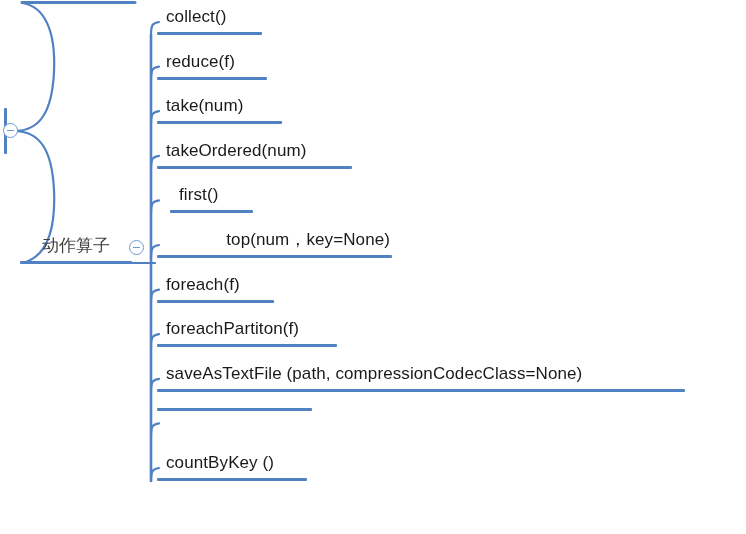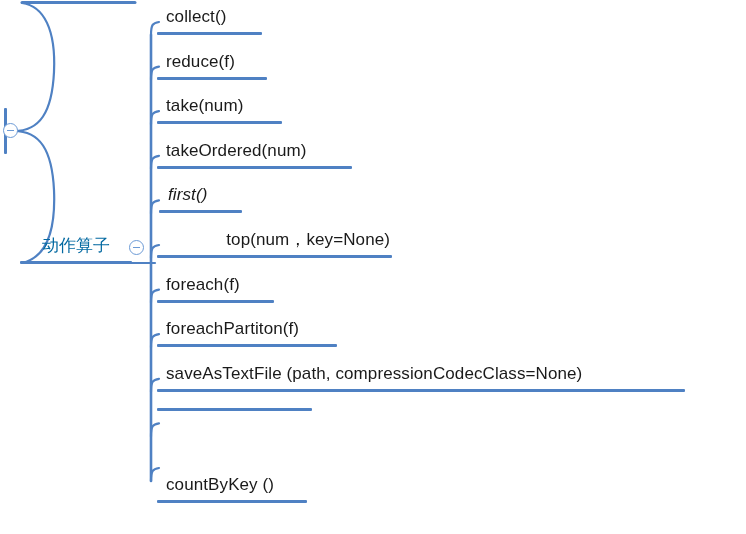--- a/index.html
+++ b/index.html
@@ -49,21 +49,21 @@
 
   
   .branch {
     position: absolute;
     white-space: nowrap;
   }
   .branch .branch-label {
     display: block;
     font-size: 17px;
     line-height: 24px;
-    color: #0369a1;
+    color: #404040;
     text-align: center;
     padding: 0 6px;
     font-family: "DejaVu Sans", "Liberation Sans", sans-serif;
   }
   .branch .branch-underline {
     display: block;
     height: 3px;
     background: #4f81c3;
     border-radius: 1px;
     margin-top: 4px;
@@ -156,21 +156,21 @@
         <span class="leaf-underline" style="width: 110px; background: rgb(79, 129, 195);"></span>
       </div>
       <div class="leaf" style="left: 157px; top: 93.2px;">
         <span class="leaf-label" style="padding-left: 9px;">take(num)</span>
         <span class="leaf-underline" style="width: 125px; background: rgb(79, 129, 195);"></span>
       </div>
       <div class="leaf" style="left: 157px; top: 137.8px;">
         <span class="leaf-label" style="padding-left: 9px;">takeOrdered(num)</span>
         <span class="leaf-underline" style="width: 195px; background: rgb(79, 129, 195);"></span>
       </div>
-      <div class="leaf" style="left: 159px; top: 182.4px; font-style: italic;">
+      <div class="leaf" style="left: 170px; top: 182.4px;">
         <span class="leaf-label" style="padding-left: 9px;">first()</span>
         <span class="leaf-underline" style="width: 83px; background: rgb(79, 129, 195);"></span>
       </div>
       <div class="leaf" style="left: 157px; top: 227px;">
         <span class="leaf-label" style="padding-left: 9px; text-align: right;">top(num，key=None)</span>
         <span class="leaf-underline" style="width: 235px; background: rgb(79, 129, 195);"></span>
       </div>
       <div class="leaf" style="left: 157px; top: 271.6px;">
         <span class="leaf-label" style="padding-left: 9px;">foreach(f)</span>
         <span class="leaf-underline" style="width: 117px; background: rgb(79, 129, 195);"></span>
@@ -179,19 +179,19 @@
         <span class="leaf-label" style="padding-left: 9px;">foreachPartiton(f)</span>
         <span class="leaf-underline" style="width: 180px; background: rgb(79, 129, 195);"></span>
       </div>
       <div class="leaf" style="left: 157px; top: 360.8px;">
         <span class="leaf-label" style="padding-left: 9px;">saveAsTextFile (path, compressionCodecClass=None)</span>
         <span class="leaf-underline" style="width: 528px; background: rgb(79, 129, 195);"></span>
       </div>
       <div class="leaf" style="left: 157px; top: 405.4px;">
         <span class="leaf-underline" style="width: 155px; background: rgb(79, 129, 195);"></span>
       </div>
-      <div class="leaf" style="left: 157px; top: 450px; margin-top: 22px;">
+      <div class="leaf" style="left: 157px; top: 450px;">
         <span class="leaf-label" style="padding-left: 9px;">countByKey ()</span>
         <span class="leaf-underline" style="width: 150px; background: rgb(79, 129, 195);"></span>
       </div>
     </div>
 
 </div>
 
 </body></html>

